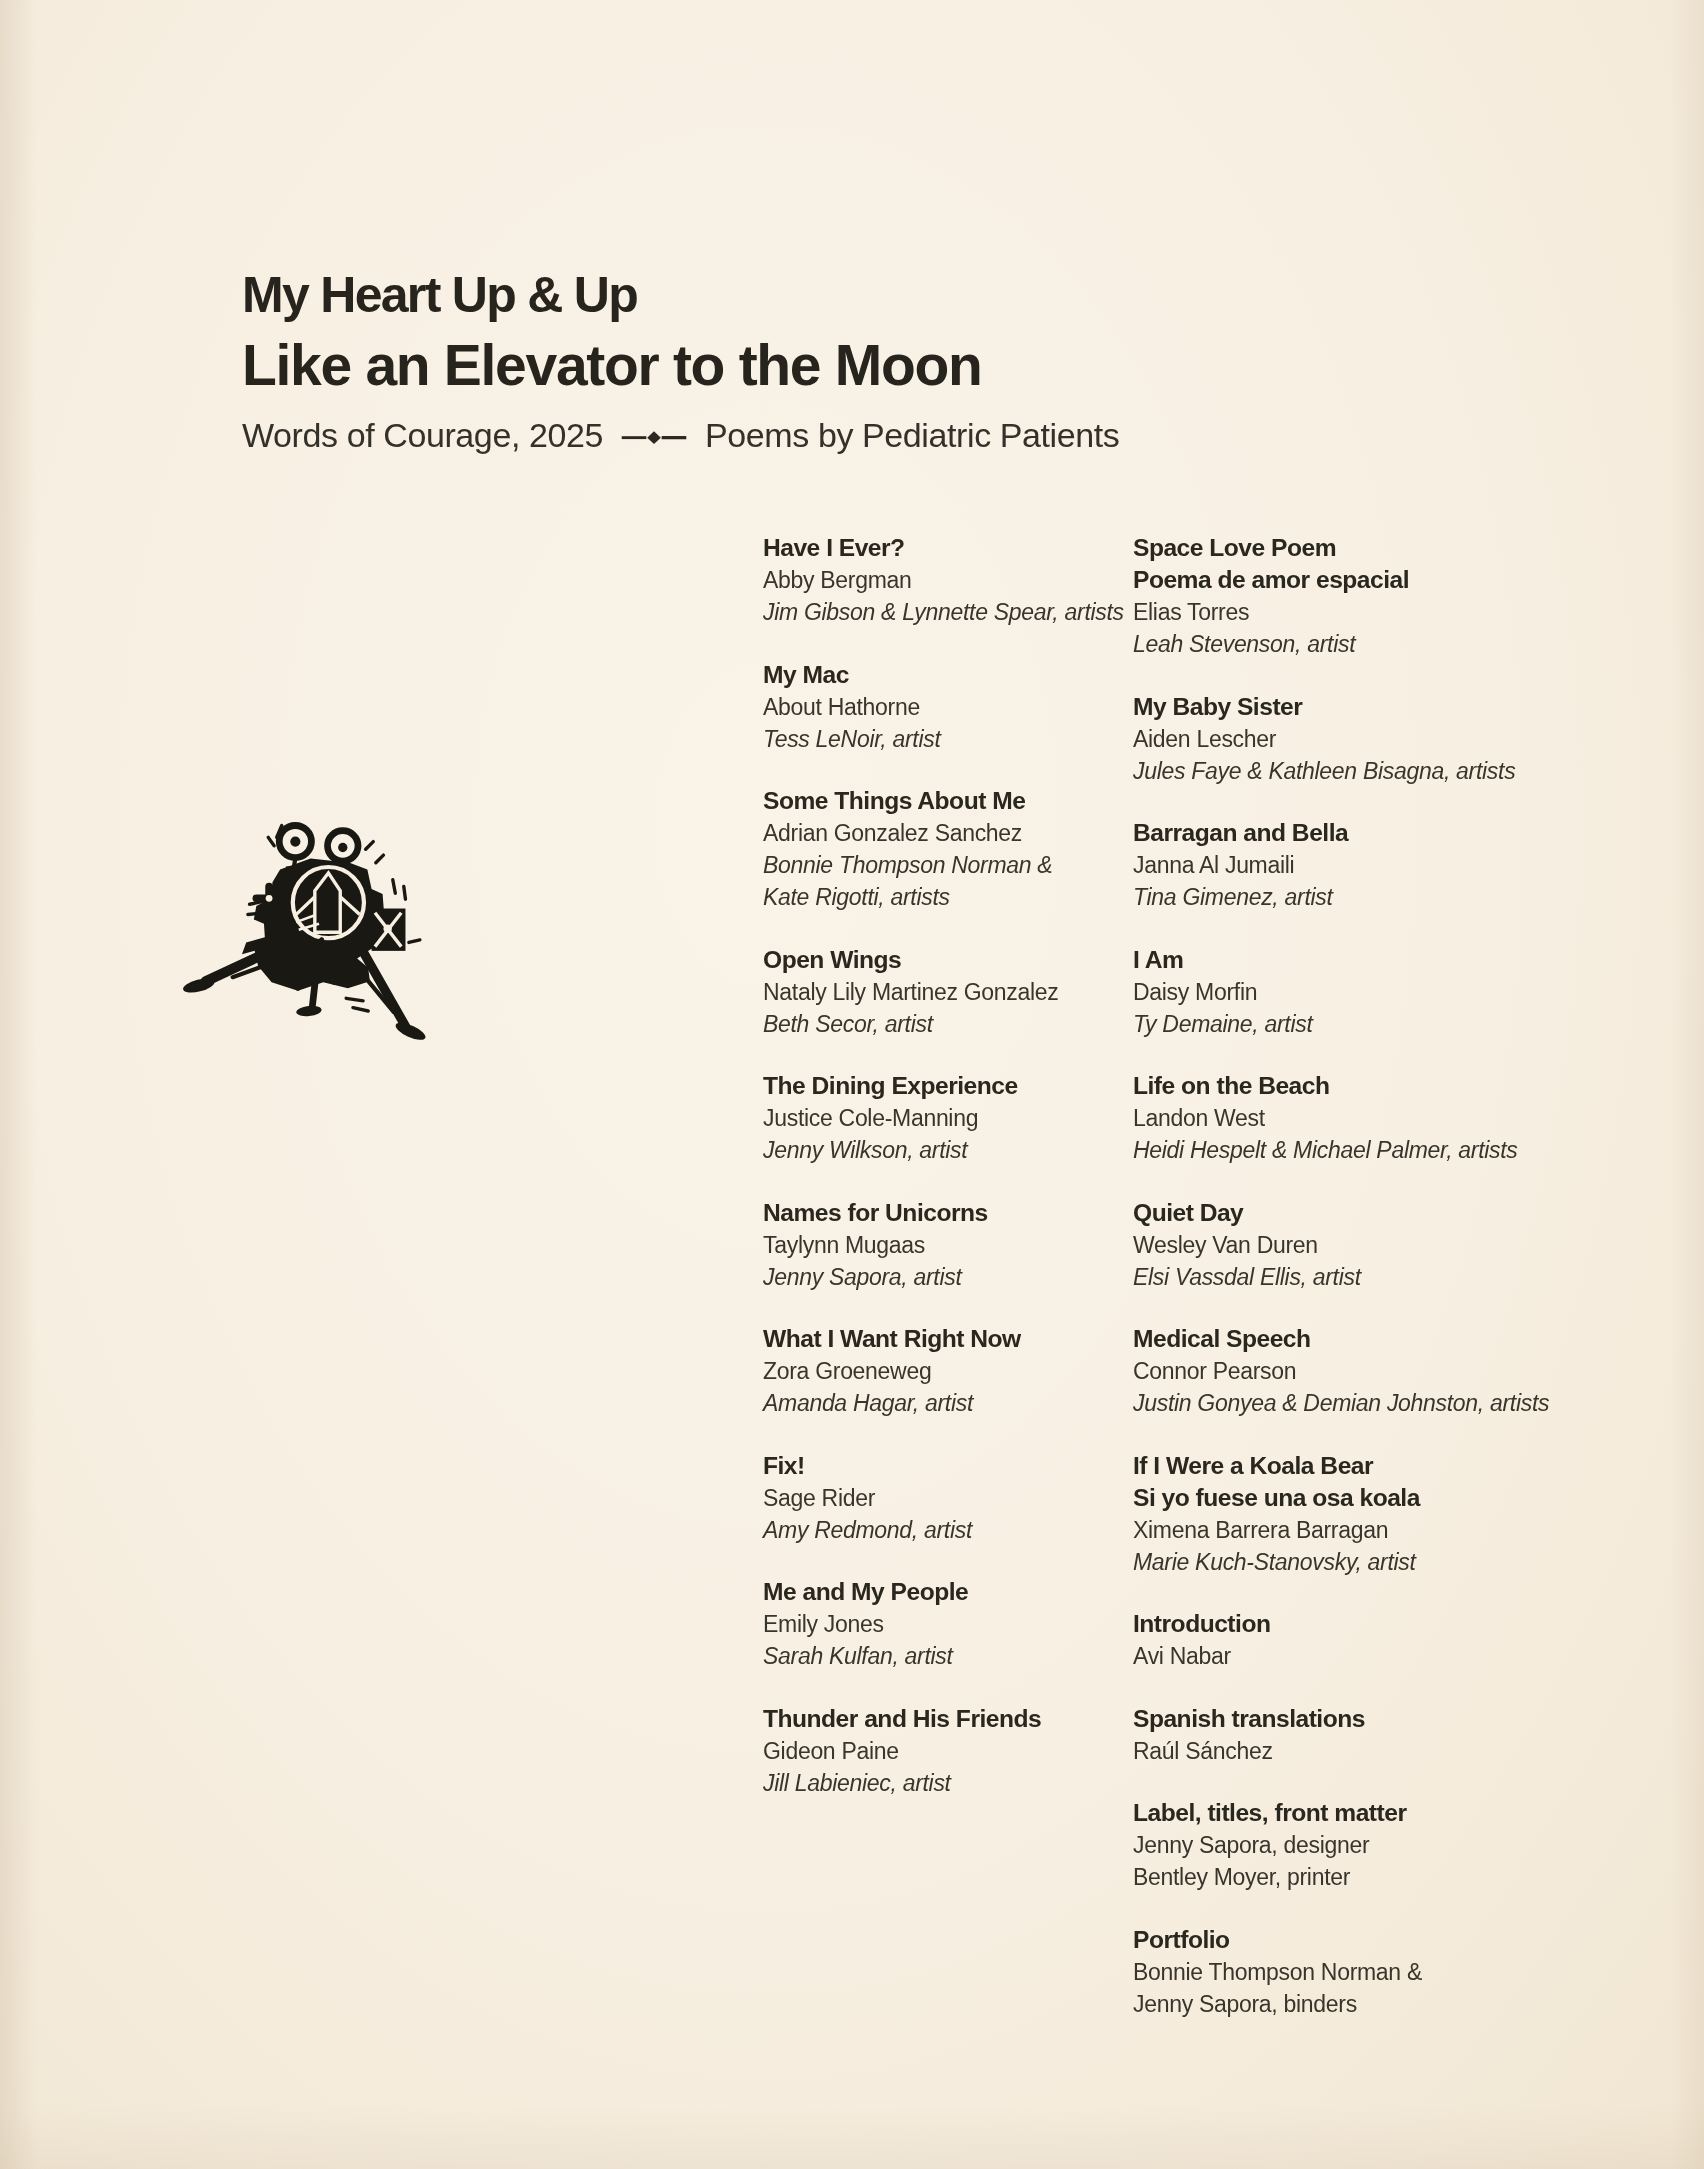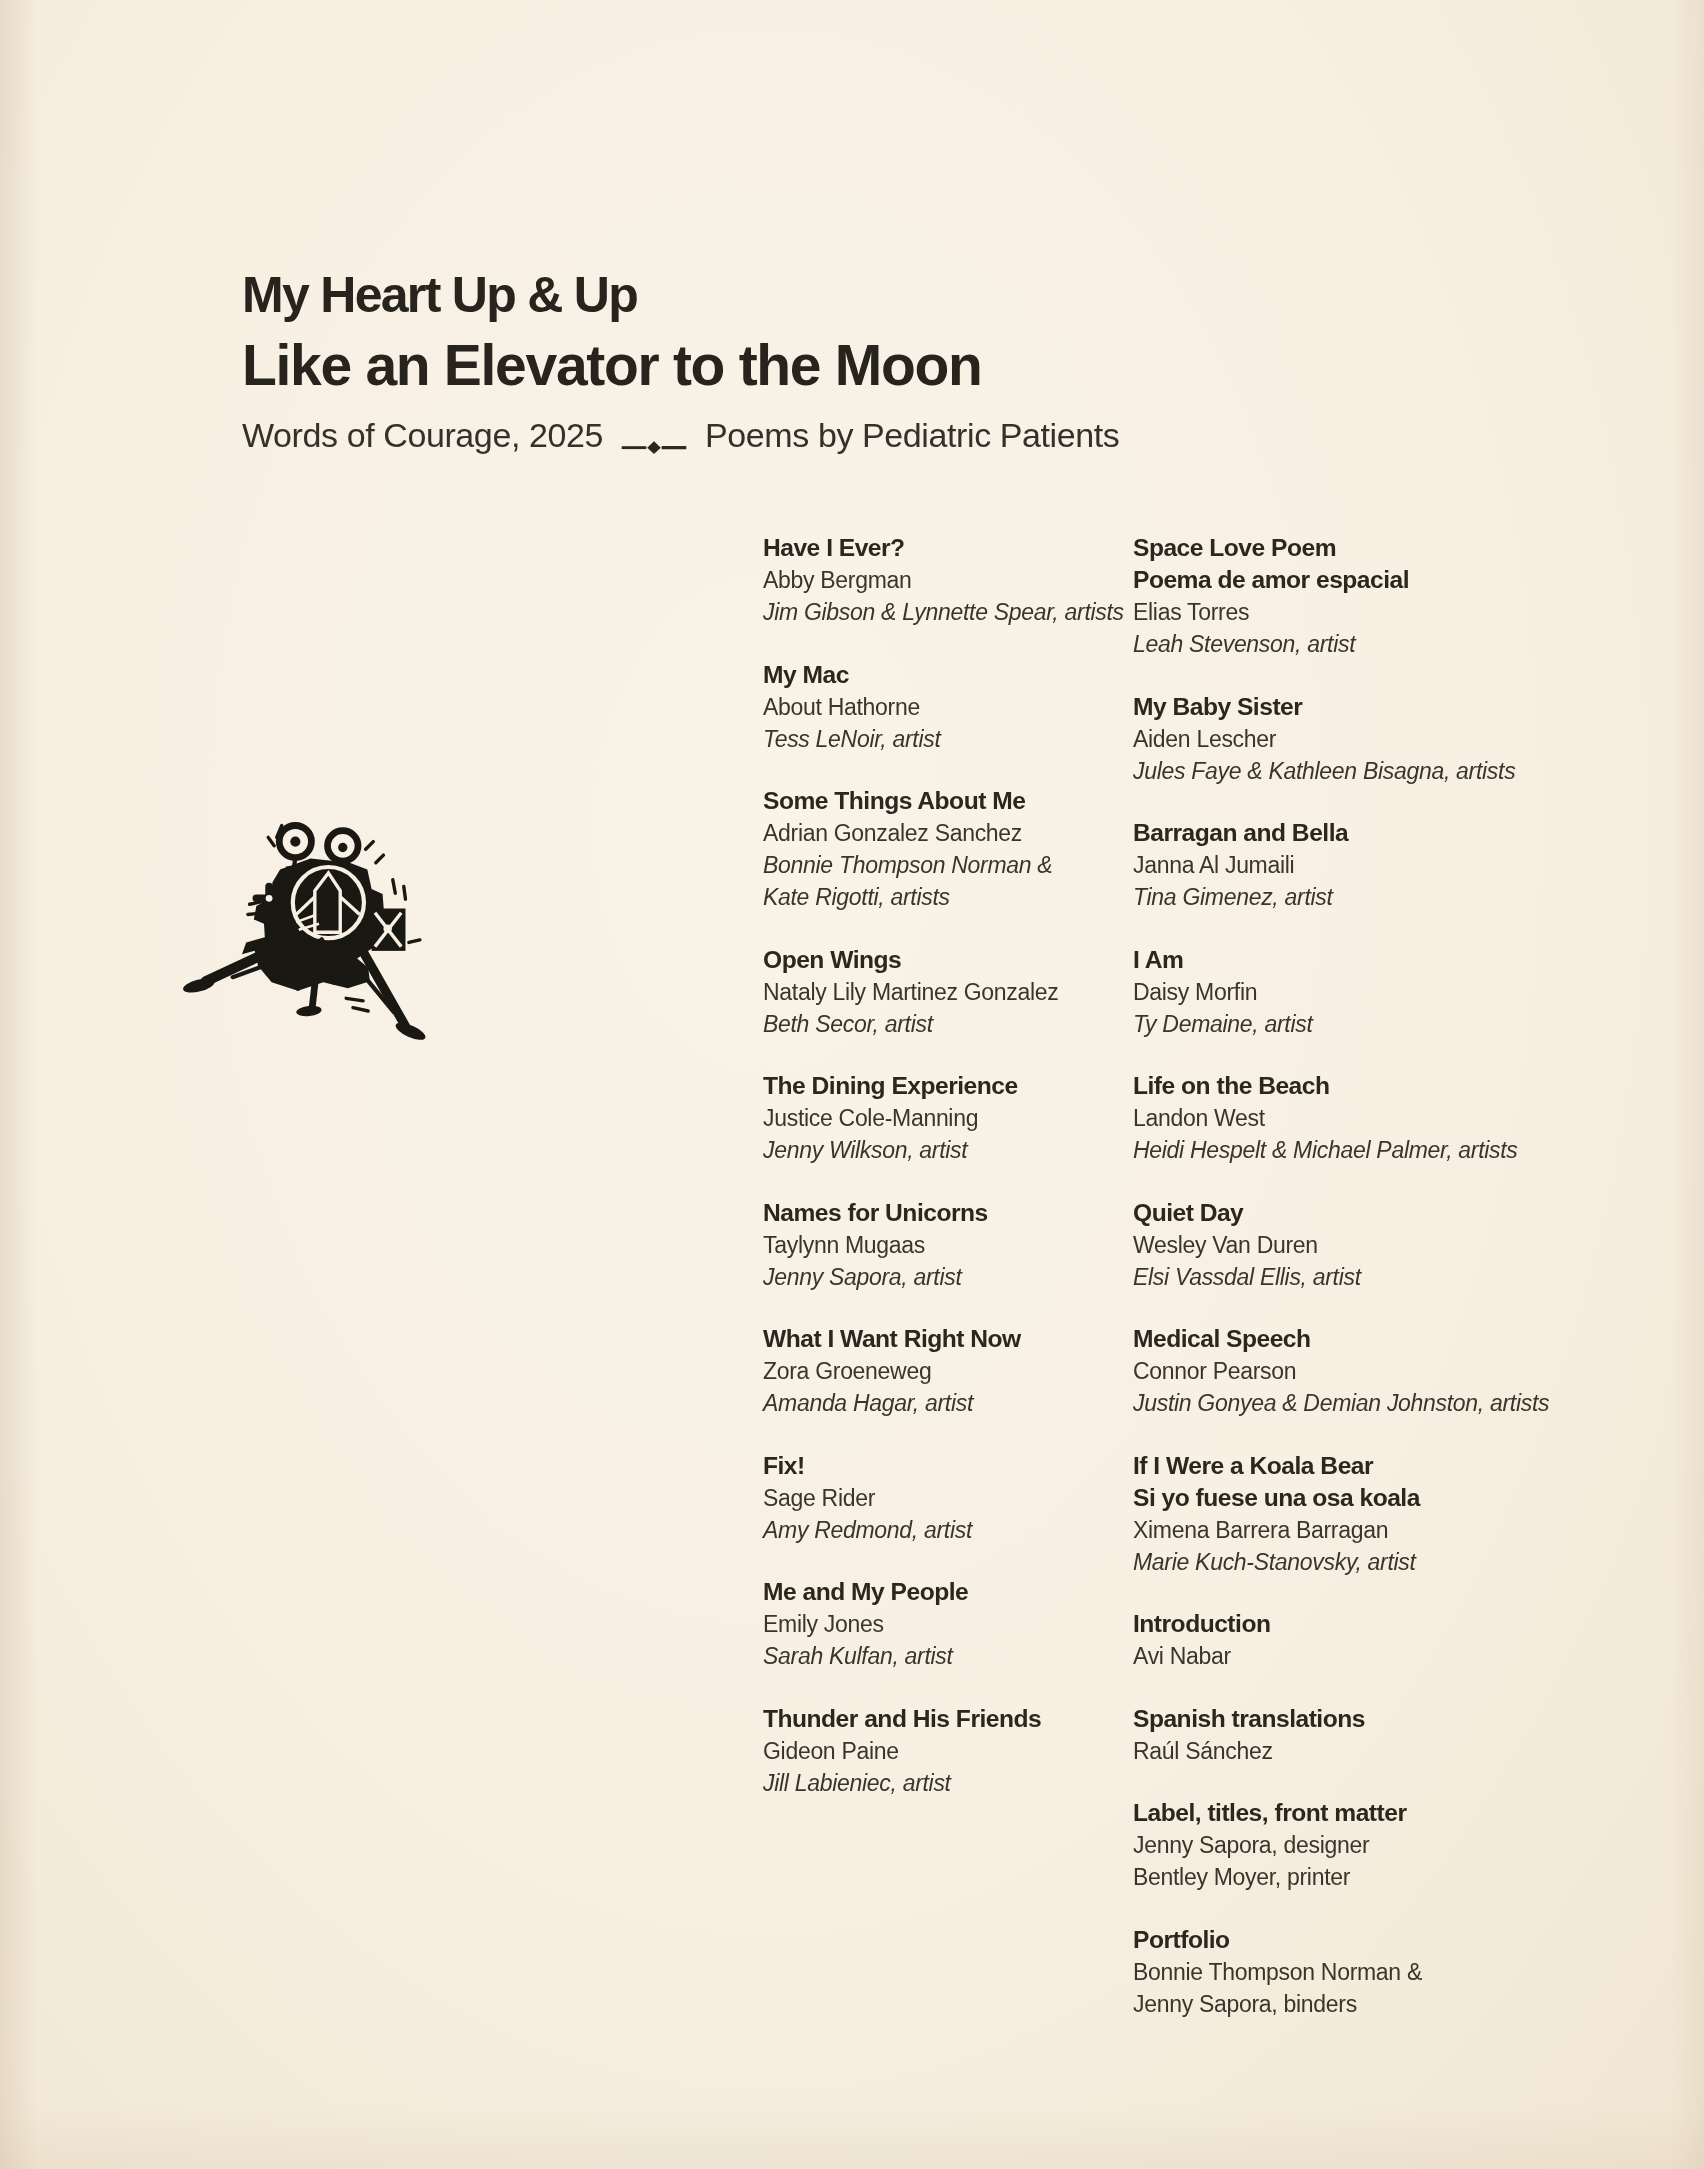--- a/index.html
+++ b/index.html
@@ -21,21 +21,21 @@
   .header { position: absolute; left: 242px; top: 270px; }
   .title-1 {
     font-size: 50px; font-weight: 700; letter-spacing: -1.7px;
     line-height: 1.0; color: #27241d; margin: 0;
   }
   .title-2 {
     font-size: 57px; font-weight: 700; letter-spacing: -1.3px;
     line-height: 1.0; color: #27241d; margin: 17px 0 0 0;
   }
   .subtitle {
-    margin-top: 22px; display: flex; align-items: flex-end;
+    margin-top: 22px; display: flex; align-items: center;
     font-size: 34px; letter-spacing: -0.4px; color: #34302a;
   }
   .ornament { margin: 5.1px 17px 0 17px; display: inline-block; }
   .toc-col { position: absolute; top: 532px; }
   .toc-col-left  { left: 719px;  width: 364px; }
   .toc-col-right { left: 1089px; width: 441px; }
   .entry { margin-bottom: 30.5px; margin-left: 44px; }
   .entry div { white-space: nowrap; }
   .entry-title {
     font-weight: 700; font-size: 24.6px; letter-spacing: -0.5px;

